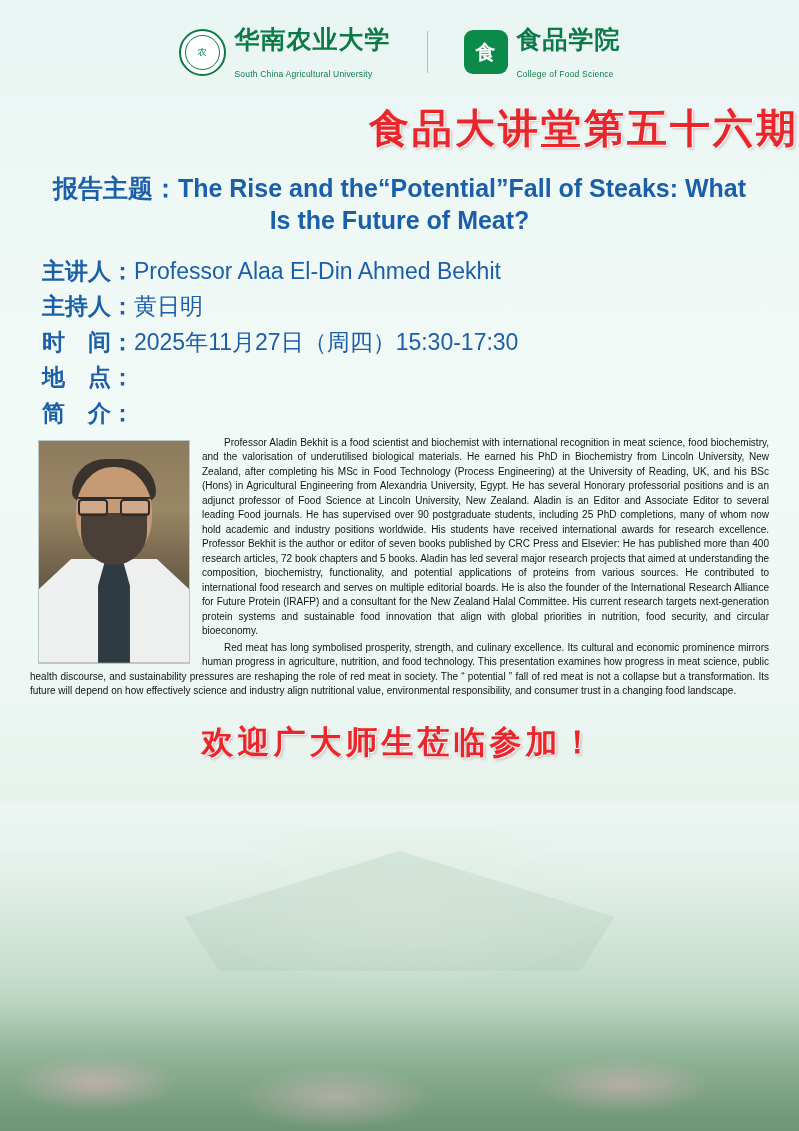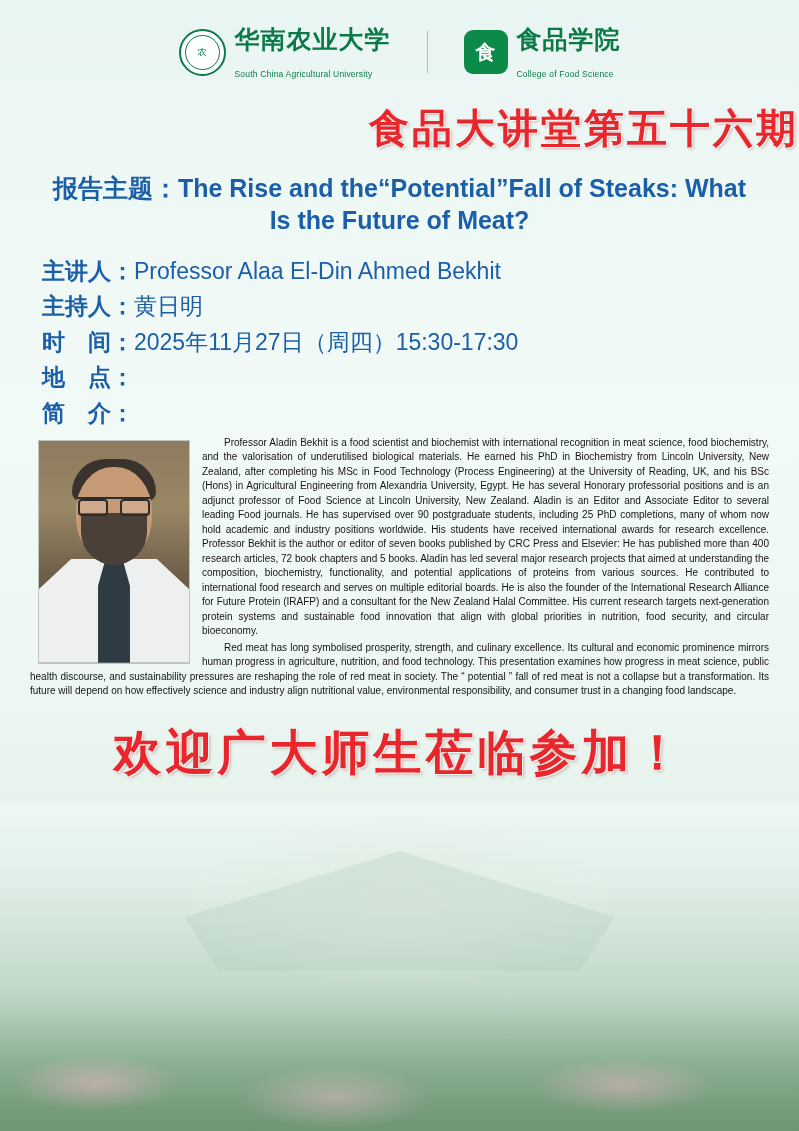--- a/index.html
+++ b/index.html
@@ -291,21 +291,21 @@
   .bio-lead {
     text-indent: 22px;
   }
 
   
   .welcome {
     margin-top: 22px;
     text-align: center;
     font-family: "DejaVu Serif", "Liberation Serif", serif;
     font-weight: bold;
-    font-size: 48px;
+    font-size: 32px;
     letter-spacing: 4px;
     color: #e8262b;
     text-shadow: 1px 1px 0 rgba(255,255,255,0.9), 2px 2px 3px rgba(120,0,0,0.25);
   }
   .clearfix:after {
     content: "";
     display: block;
     clear: both;
   }
 </style>

